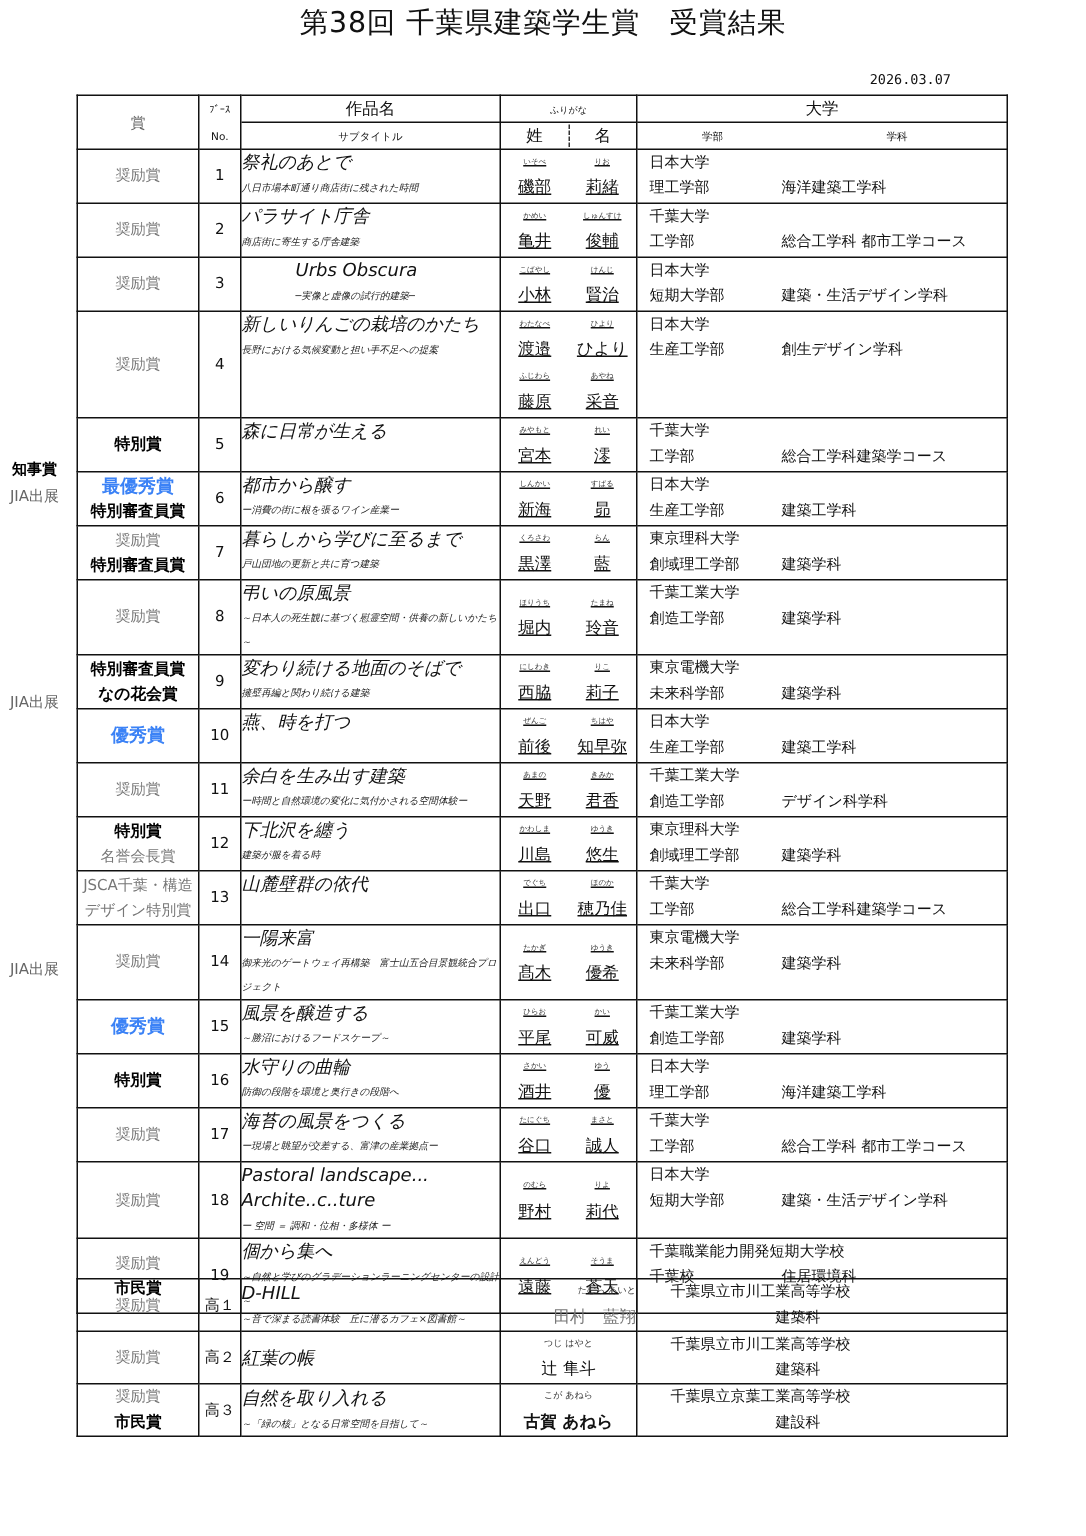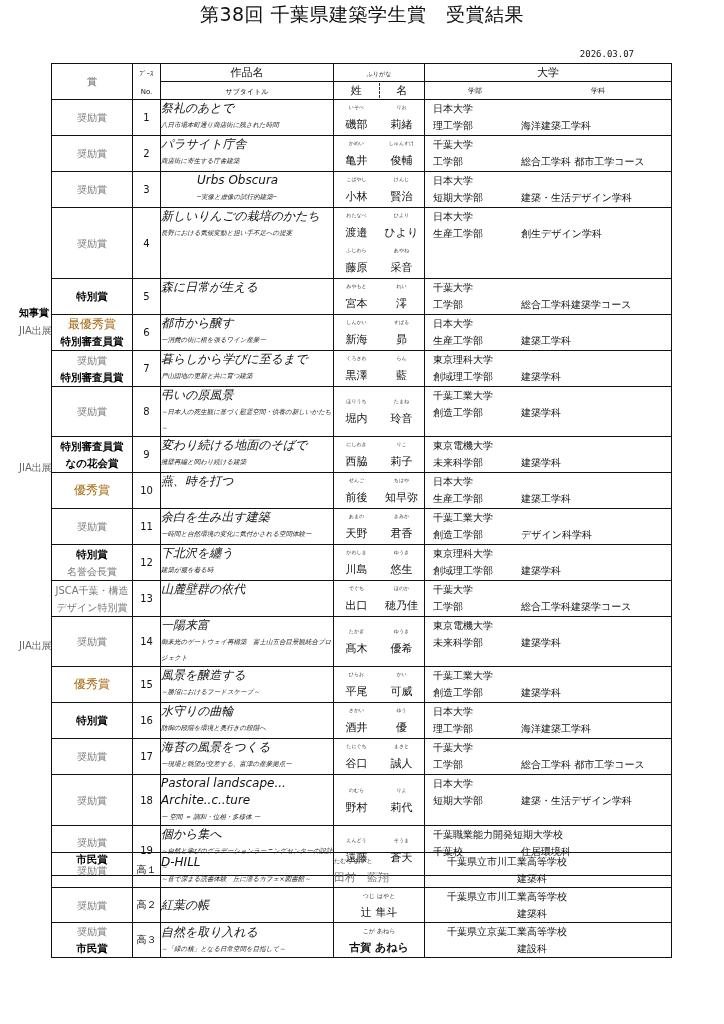--- a/index.html
+++ b/index.html
@@ -1,34 +1,34 @@
 <!DOCTYPE html>
 <html><head>
 <meta charset="utf-8">
 <style>
   html,body{margin:0;padding:0;background:#fff;}
   body{width:724px;height:1024px;position:relative;overflow:hidden;font-family:"DejaVu Sans","Liberation Sans",sans-serif;color:#111;}
   .title{position:absolute;left:0;width:724px;top:2px;text-align:center;font-size:19px;letter-spacing:0.5px;}
   .date{position:absolute;right:90px;top:49px;font-size:9px;font-family:"DejaVu Sans Mono","Liberation Mono",monospace;}
-  .side{position:absolute;left:0;width:46px;font-size:10px;margin-left:19px;}
+  .side{position:absolute;left:0;width:46px;text-align:center;font-size:10px;}
   .side.bold{font-weight:bold;color:#000;}
   .side.gray{color:#666;}
   table.res{position:absolute;left:51px;border-collapse:collapse;table-layout:fixed;}
   table.res td{border:1.5px solid #111;padding:0;vertical-align:middle;font-size:10px;}
   table.res td.award{text-align:center;line-height:17px;}
   .g{color:#777;font-size:10px;display:block;}
   .b{color:#000;font-weight:bold;font-size:10.5px;display:block;}
-  .b2{color:#a16207;font-weight:normal;font-size:12px;display:block;}
+  .b2{color:#3b82f6;font-weight:bold;font-size:12px;display:block;}
   td.no{text-align:center;font-size:10px;}
   td.work{text-align:left;font-style:italic;}
   .wt{display:block;font-size:12px;line-height:17px;}
   .ws{display:block;font-size:6.5px;line-height:16px;color:#222;}
   td.name{padding:0 !important;}
   .nm{display:flex;flex-direction:column;}
-  .pair{display:flex;height:35px;flex-direction:column;}
+  .pair{display:flex;height:35px;flex-direction:column;text-decoration:underline;}
   .furi{display:flex;height:14px;font-size:5px;color:#333;align-items:center;}
   .furi span,.full span{flex:1;text-align:center;}
   .full{display:flex;height:21px;font-size:11px;align-items:center;}
   td.univ{padding-left:8px !important;font-size:10px;}
   .u1{display:block;line-height:17px;}
   .u2{display:flex;line-height:18px;}
   .u2 .dep{width:88px;}
   .hdr{text-align:center;font-size:10px;}
   .hs{font-size:6px;}
   .hs7{font-size:7px;}
@@ -699,21 +699,21 @@
   <tbody id="hs-body">
       <tr style="height: 35px;">
         <td class="award">
           <span class="g">奨励賞</span>
         </td>
         <td class="no">高１</td>
         <td class="work">
           <span class="wt">D-HILL</span>
           <span class="ws">～音で深まる読書体験　丘に潜るカフェ×図書館～</span>
         </td>
-        <td style="text-align: left;">
+        <td style="text-align: right;">
           <span style="display: block; font-size: 6px; line-height: 14px; color: rgb(51, 51, 51);">たむら あいと</span>
           <span style="display: block; font-size: 11px; line-height: 19px; color: rgb(119, 119, 119);">田村　藍翔</span>
         </td>
         <td>
           <span style="display: block; padding-left: 22px; line-height: 17px;">千葉県立市川工業高等学校</span>
           <span style="display: block; padding-left: 92px; line-height: 17px;">建築科</span>
         </td>
       </tr>
       <tr style="height: 35px;">
         <td class="award">

